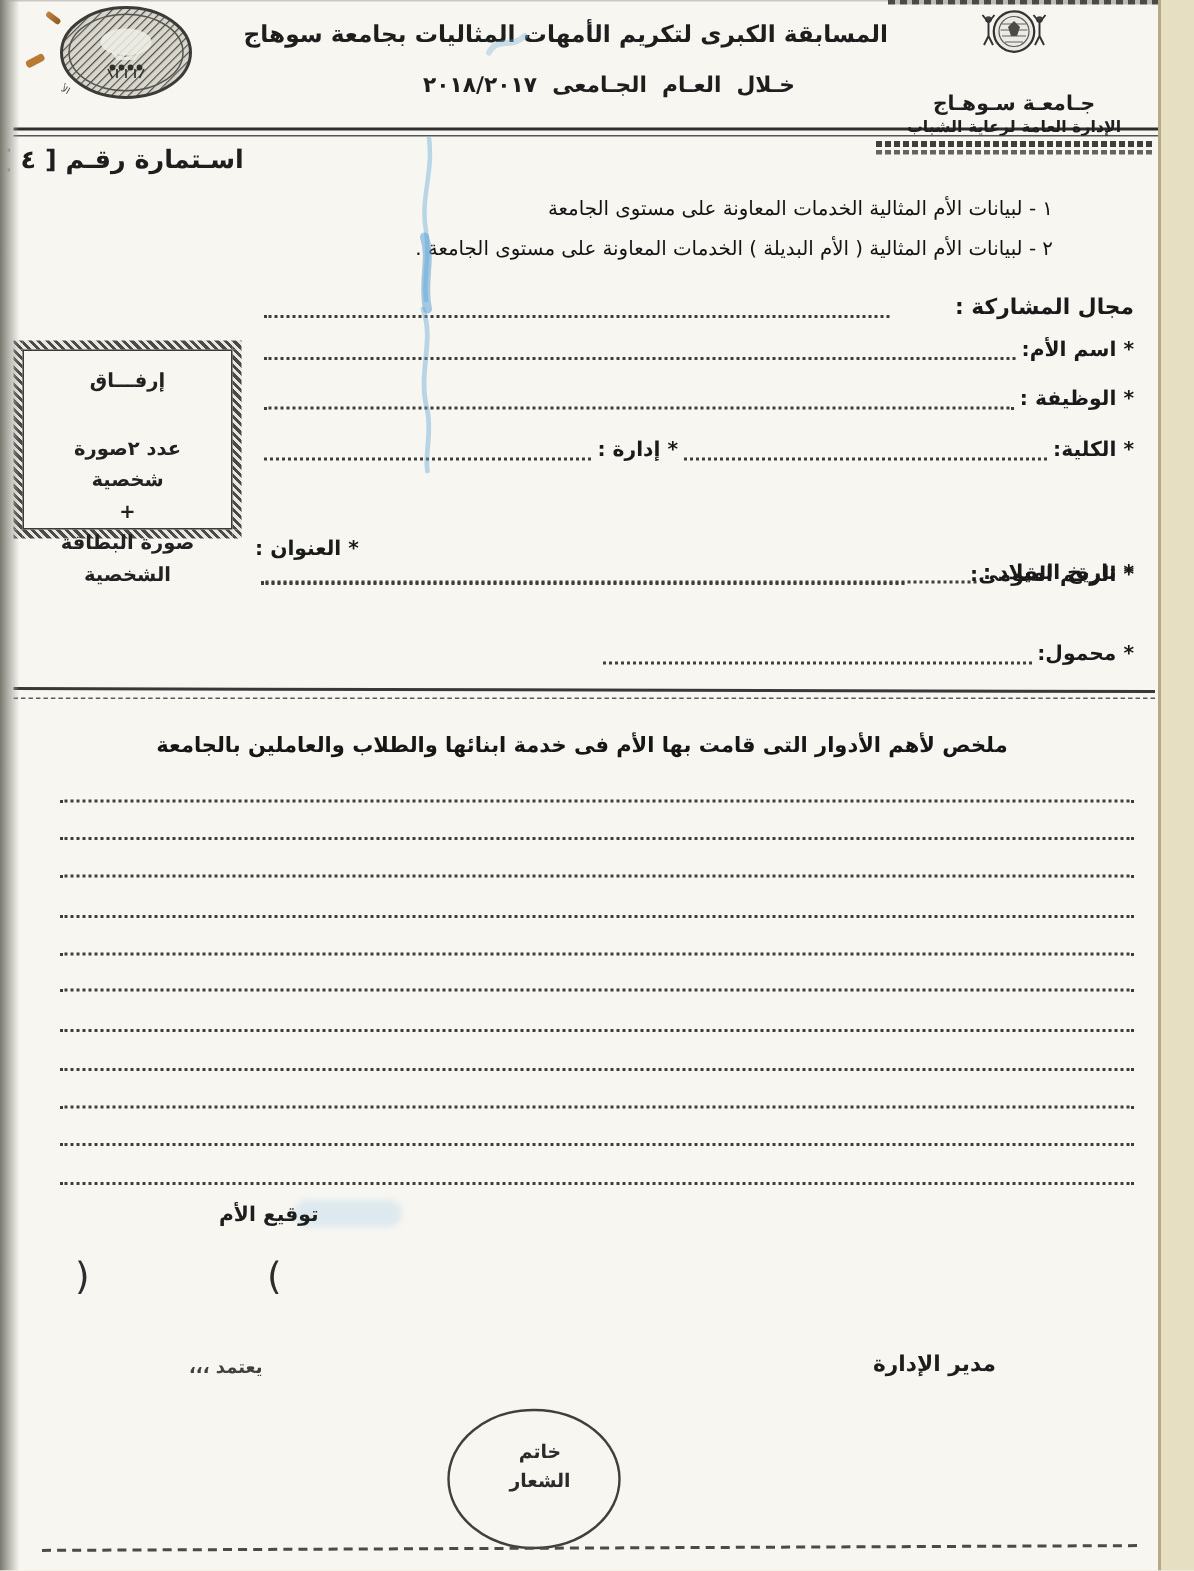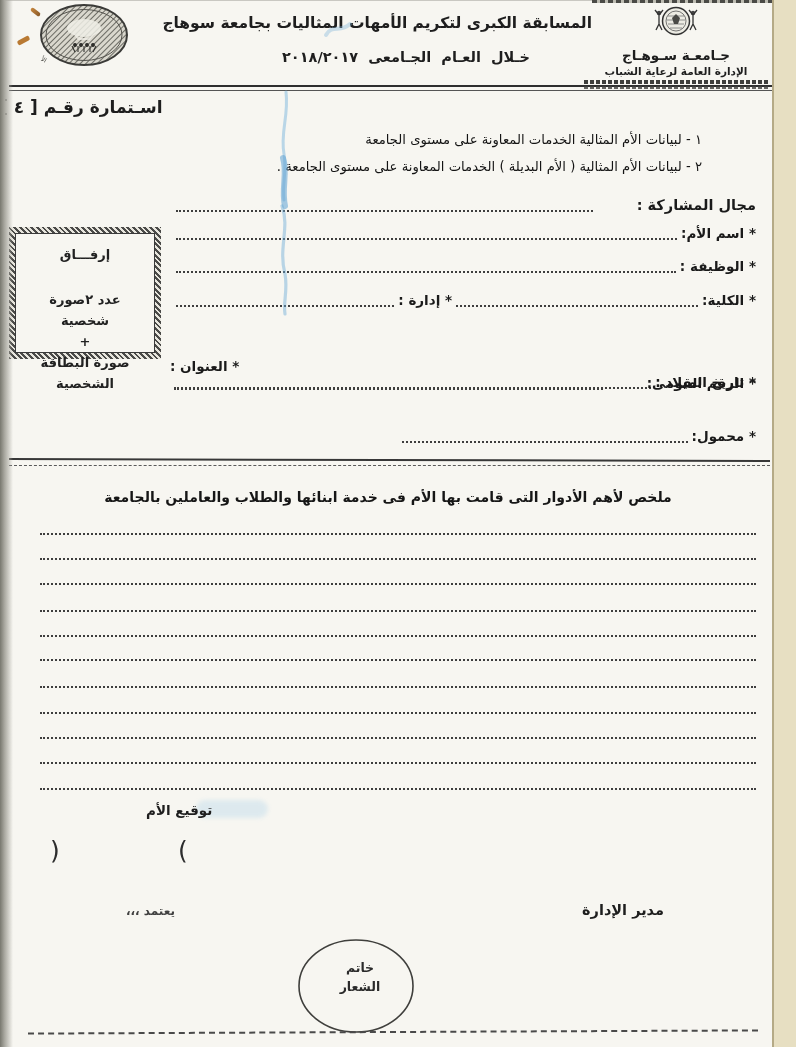--- a/index.html
+++ b/index.html
@@ -21,21 +21,21 @@
     position:absolute;right:0;top:0;width:22px;height:1047px;z-index:6;
     background:#e7dfc2;border-left:2px solid #b5aa86;
   }
   .abs{position:absolute;}
   
   .hdr-sep1{position:absolute;top:85px;left:9px;right:24px;border-top:2.5px solid #2e2e2e;z-index:2;}
   .hdr-sep2{position:absolute;top:90px;left:9px;right:24px;border-top:1.2px solid #555;z-index:2;}
   .top-strip{position:absolute;top:0;right:22px;width:182px;height:3px;
     background:repeating-linear-gradient(90deg,#4a4a46 0 5px,#bdbcb2 5px 8px);}
   .org-block{position:absolute;top:4px;right:26px;width:188px;text-align:center;z-index:3;}
-  .org-university{font-size:13.5px;font-weight:700;letter-spacing:.5px;margin-top:1px;}
+  .org-university{font-size:13.5px;font-weight:700;letter-spacing:.5px;margin-top:15px;}
   .org-dept{font-size:10.5px;font-weight:700;margin-top:2px;}
   .org-bar{height:4px;margin:3px 2px 0 2px;
     background:repeating-linear-gradient(90deg,#3f3f3c 0 4px,rgba(0,0,0,0) 4px 6px);}
   .org-bar.thin{height:3px;margin-top:2px;opacity:.8;}
   .title-block{position:absolute;top:14px;right:204px;width:372px;text-align:center;z-index:3;}
   .main-title{font-size:15.5px;font-weight:700;white-space:nowrap;letter-spacing:.2px;}
   .sub-title{font-size:14.5px;font-weight:700;margin-top:17px;word-spacing:5px;}
   
   .form-title{position:absolute;top:97px;left:0;right:0;text-align:left;
     font-size:17px;font-weight:700;letter-spacing:1px;z-index:3;}

